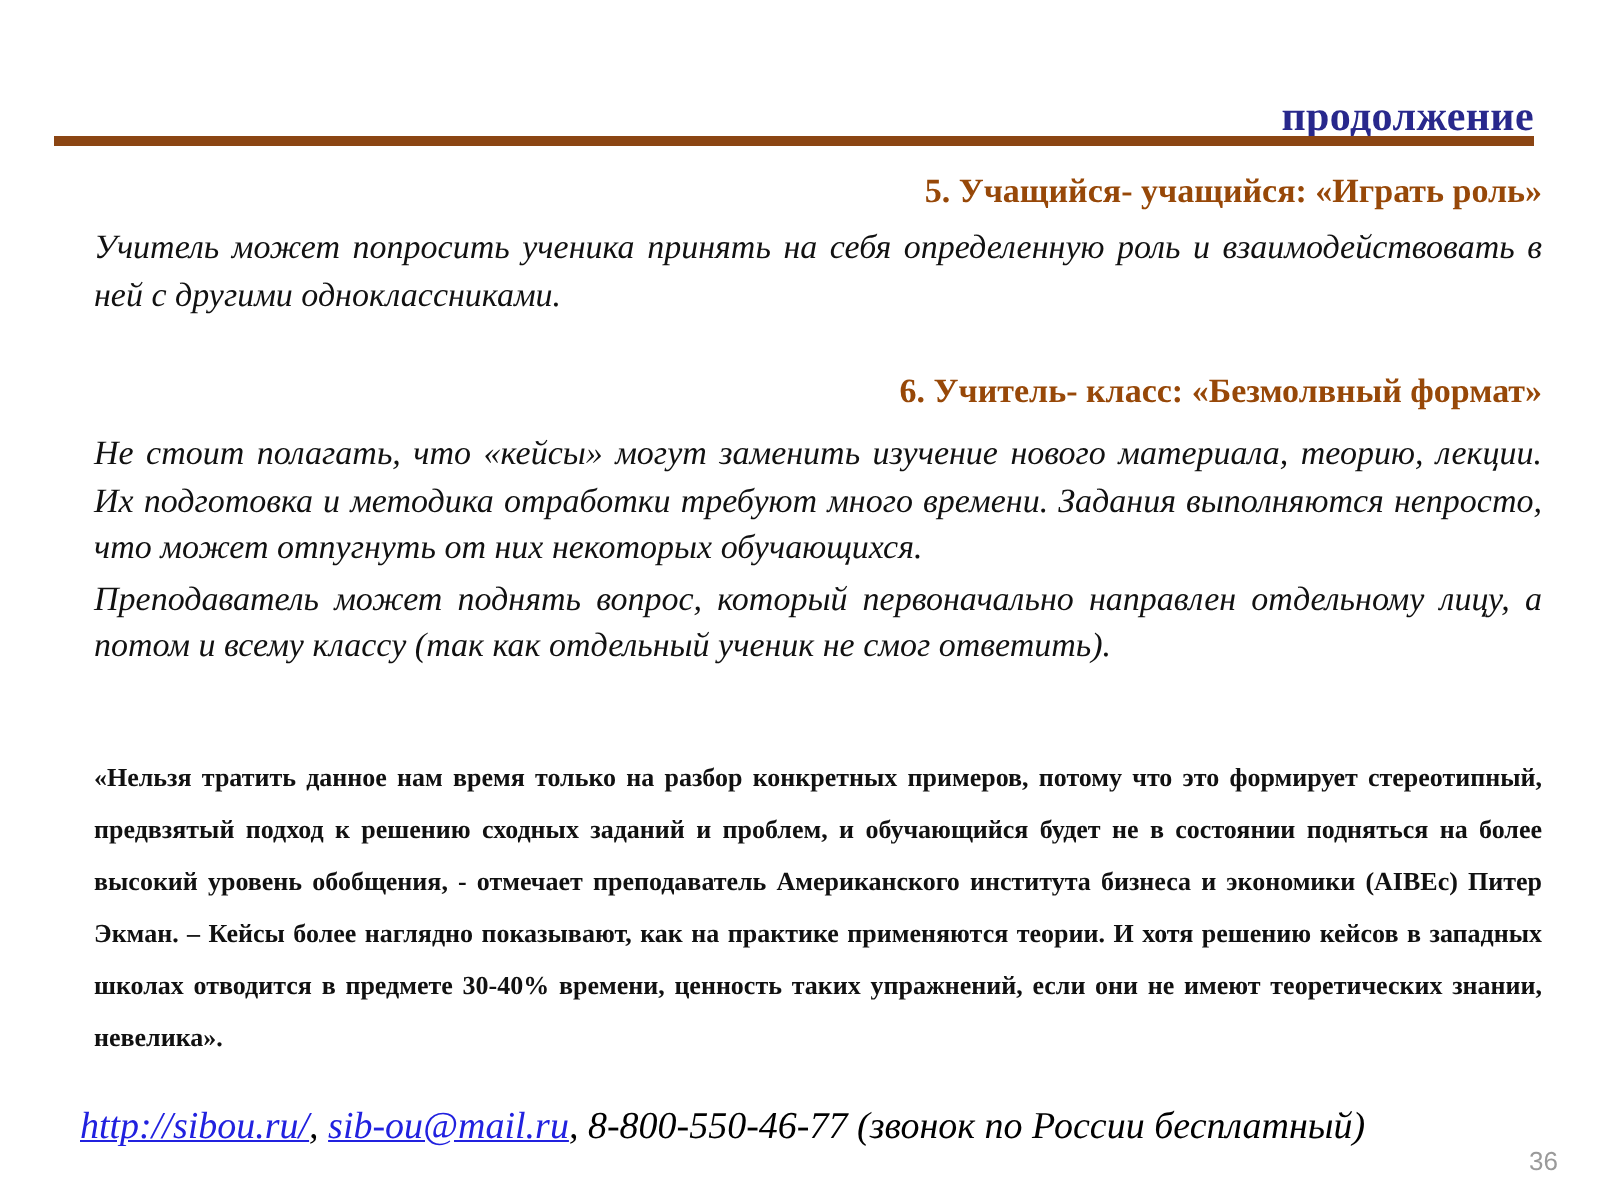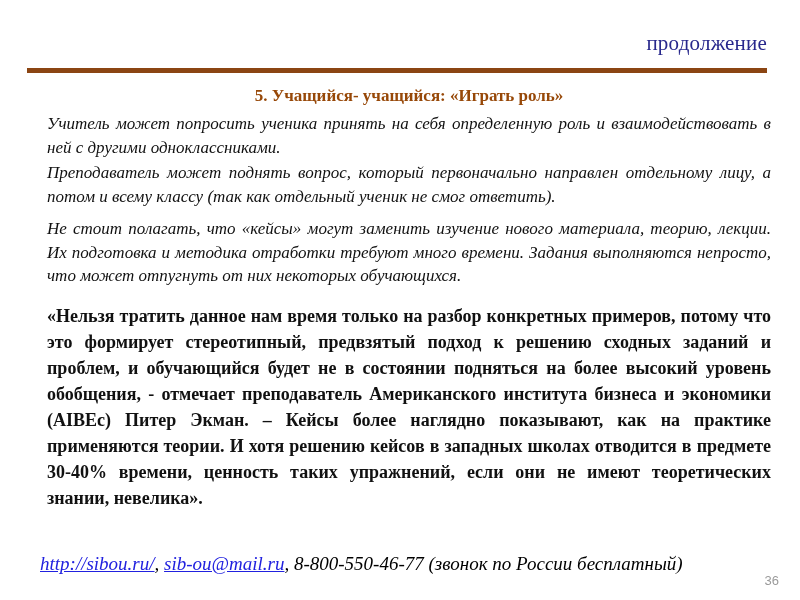--- a/index.html
+++ b/index.html
@@ -15,54 +15,54 @@
   body{
     background:#ffffff;
     font-family:"Liberation Serif", serif;
     color:var(--body-black);
     position:relative;
     overflow:hidden;
   }
   .slide{position:absolute;inset:0;background:#fff;}
   .slide-title{
     position:absolute;
-    top:31px; right:33px;
-    font-size:21px; font-weight:normal;
+    top:46px; right:33px;
+    font-size:21px; font-weight:bold;
     color:var(--title-blue);
     letter-spacing:0.2px;
   }
   .title-rule{
     position:absolute;
     top:68px; left:27px; width:740px; height:5px;
     background:var(--accent-brown);
     border:none;
   }
   .content{
     position:absolute;
     top:85px; left:47px; width:724px;
     text-align:justify;
   }
   .section-heading{
     font-size:17px; font-weight:bold;
     color:var(--heading-brown);
     line-height:21px;
     margin-bottom:6px;
-    text-align:center;
+    text-align:right;
   }
   .body-par{
     font-size:17px;
     line-height:23.5px;
     margin-bottom:2px;
     font-style:italic;
   }
   .gap-lg{margin-top:26px;}
   .gap-sm{margin-top:9px;}
   .quote-par{
-    margin-top:15px;
-    font-size:18px;
+    margin-top:41px;
+    font-size:13px;
     font-weight:bold;
     line-height:26px;
     text-align:justify;
   }
   .footer{
     position:absolute;
     left:40px; top:553px;
     font-family:Liberation Serif, serif;
     font-style:italic;
     font-size:19px;
@@ -90,24 +90,25 @@
   <div class="slide-title">продолжение</div>
 
   <hr class="title-rule">
 
   <div class="content">
 
     <div class="section-heading">5. Учащийся- учащийся: «Играть роль»</div>
 
     <p class="body-par">Учитель может попросить ученика принять на себя определенную роль и взаимодействовать в ней с другими одноклассниками.</p>
 
+    <div class="section-heading gap-lg">6. Учитель- класс: «Безмолвный формат»</div>
+
+    <p class="body-par gap-sm">Не стоит полагать, что «кейсы» могут заменить изучение нового материала, теорию, лекции. Их подготовка и методика отработки требуют много времени. Задания выполняются непросто, что может отпугнуть от них некоторых обучающихся.</p>
 
     <p class="body-par">Преподаватель может поднять вопрос, который первоначально направлен отдельному лицу, а потом и всему классу (так как отдельный ученик не смог ответить).</p>
-
-    <p class="body-par gap-sm">Не стоит полагать, что «кейсы» могут заменить изучение нового материала, теорию, лекции. Их подготовка и методика отработки требуют много времени. Задания выполняются непросто, что может отпугнуть от них некоторых обучающихся.</p>
 
     <p class="quote-par">«Нельзя тратить данное нам время только на разбор конкретных примеров, потому что это формирует стереотипный, предвзятый подход к решению сходных заданий и проблем, и обучающийся будет не в состоянии подняться на более высокий уровень обобщения, - отмечает преподаватель Американского института бизнеса и экономики (AIBEc) Питер Экман. – Кейсы более наглядно показывают, как на практике применяются теории.  И хотя решению кейсов в западных школах отводится в предмете 30-40% времени,  ценность таких упражнений, если они не имеют теоретических знании, невелика».</p>
 
   </div>
 
   <div class="footer">
     <a>http://sibou.ru/</a><span>, </span><a>sib-ou@mail.ru</a><span>, 8-800-550-46-77 (звонок по России бесплатный)</span>
   </div>
 
   <div class="page-number">36</div>

